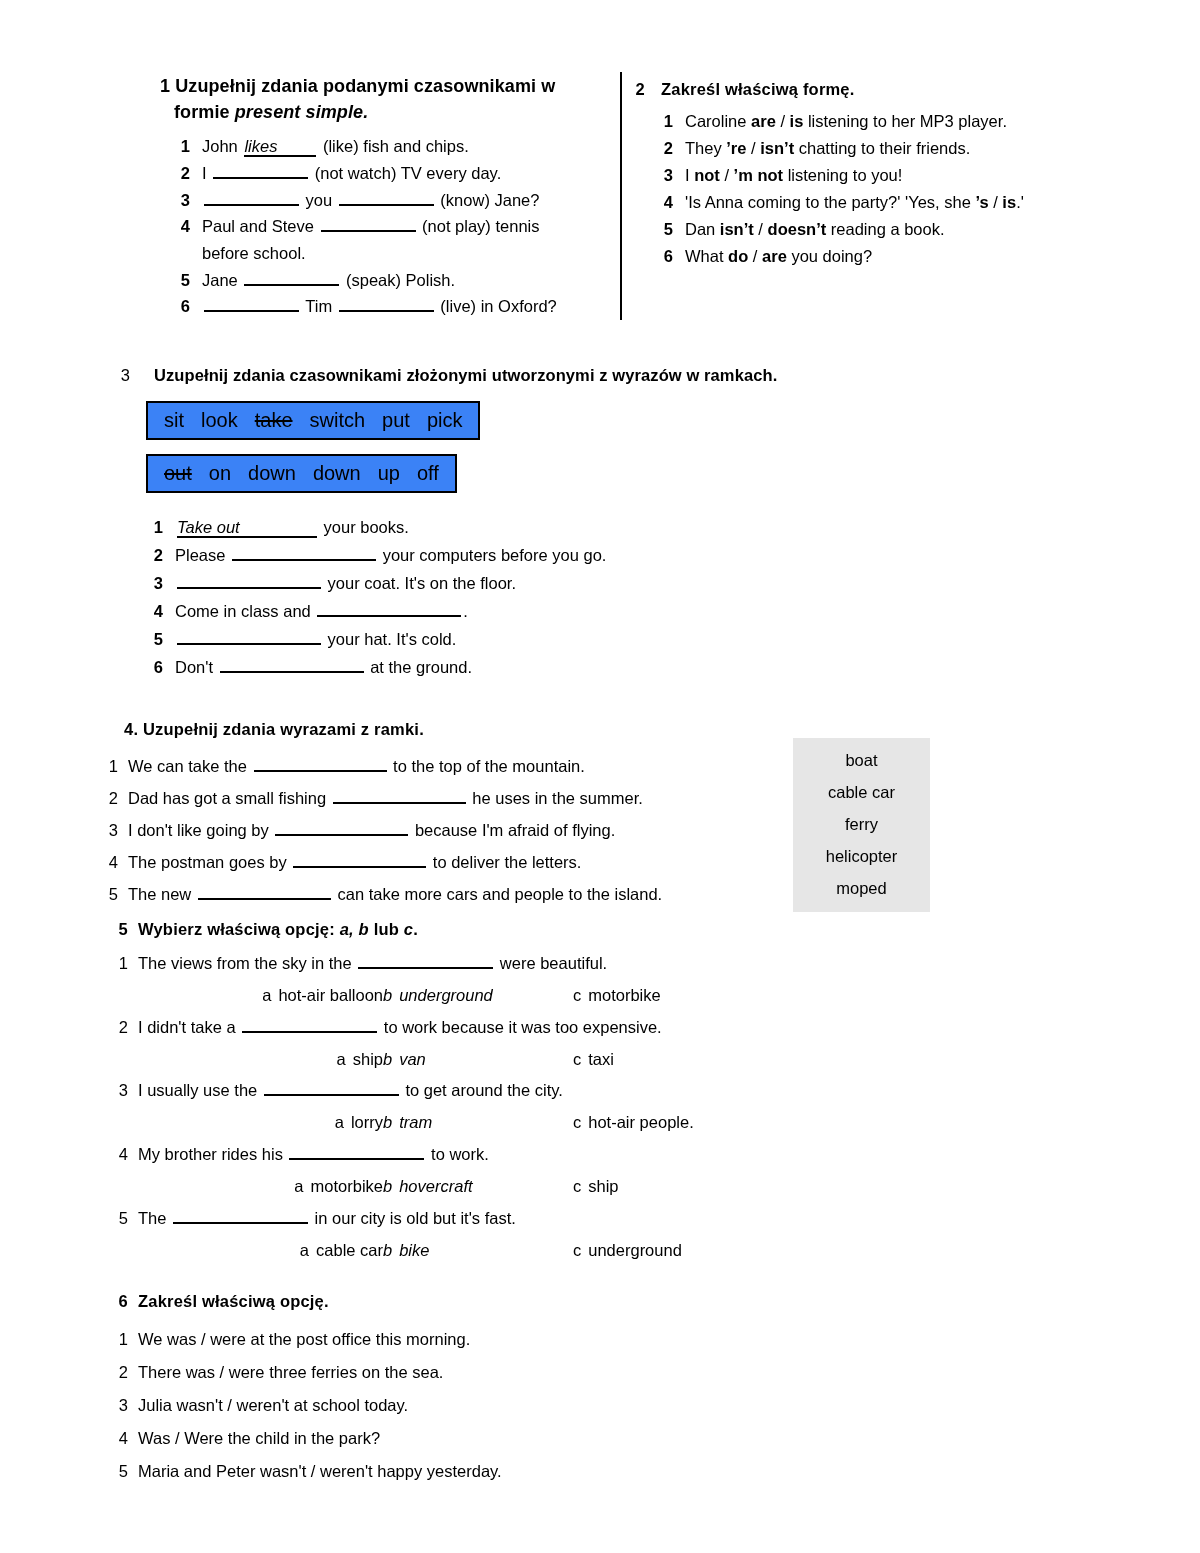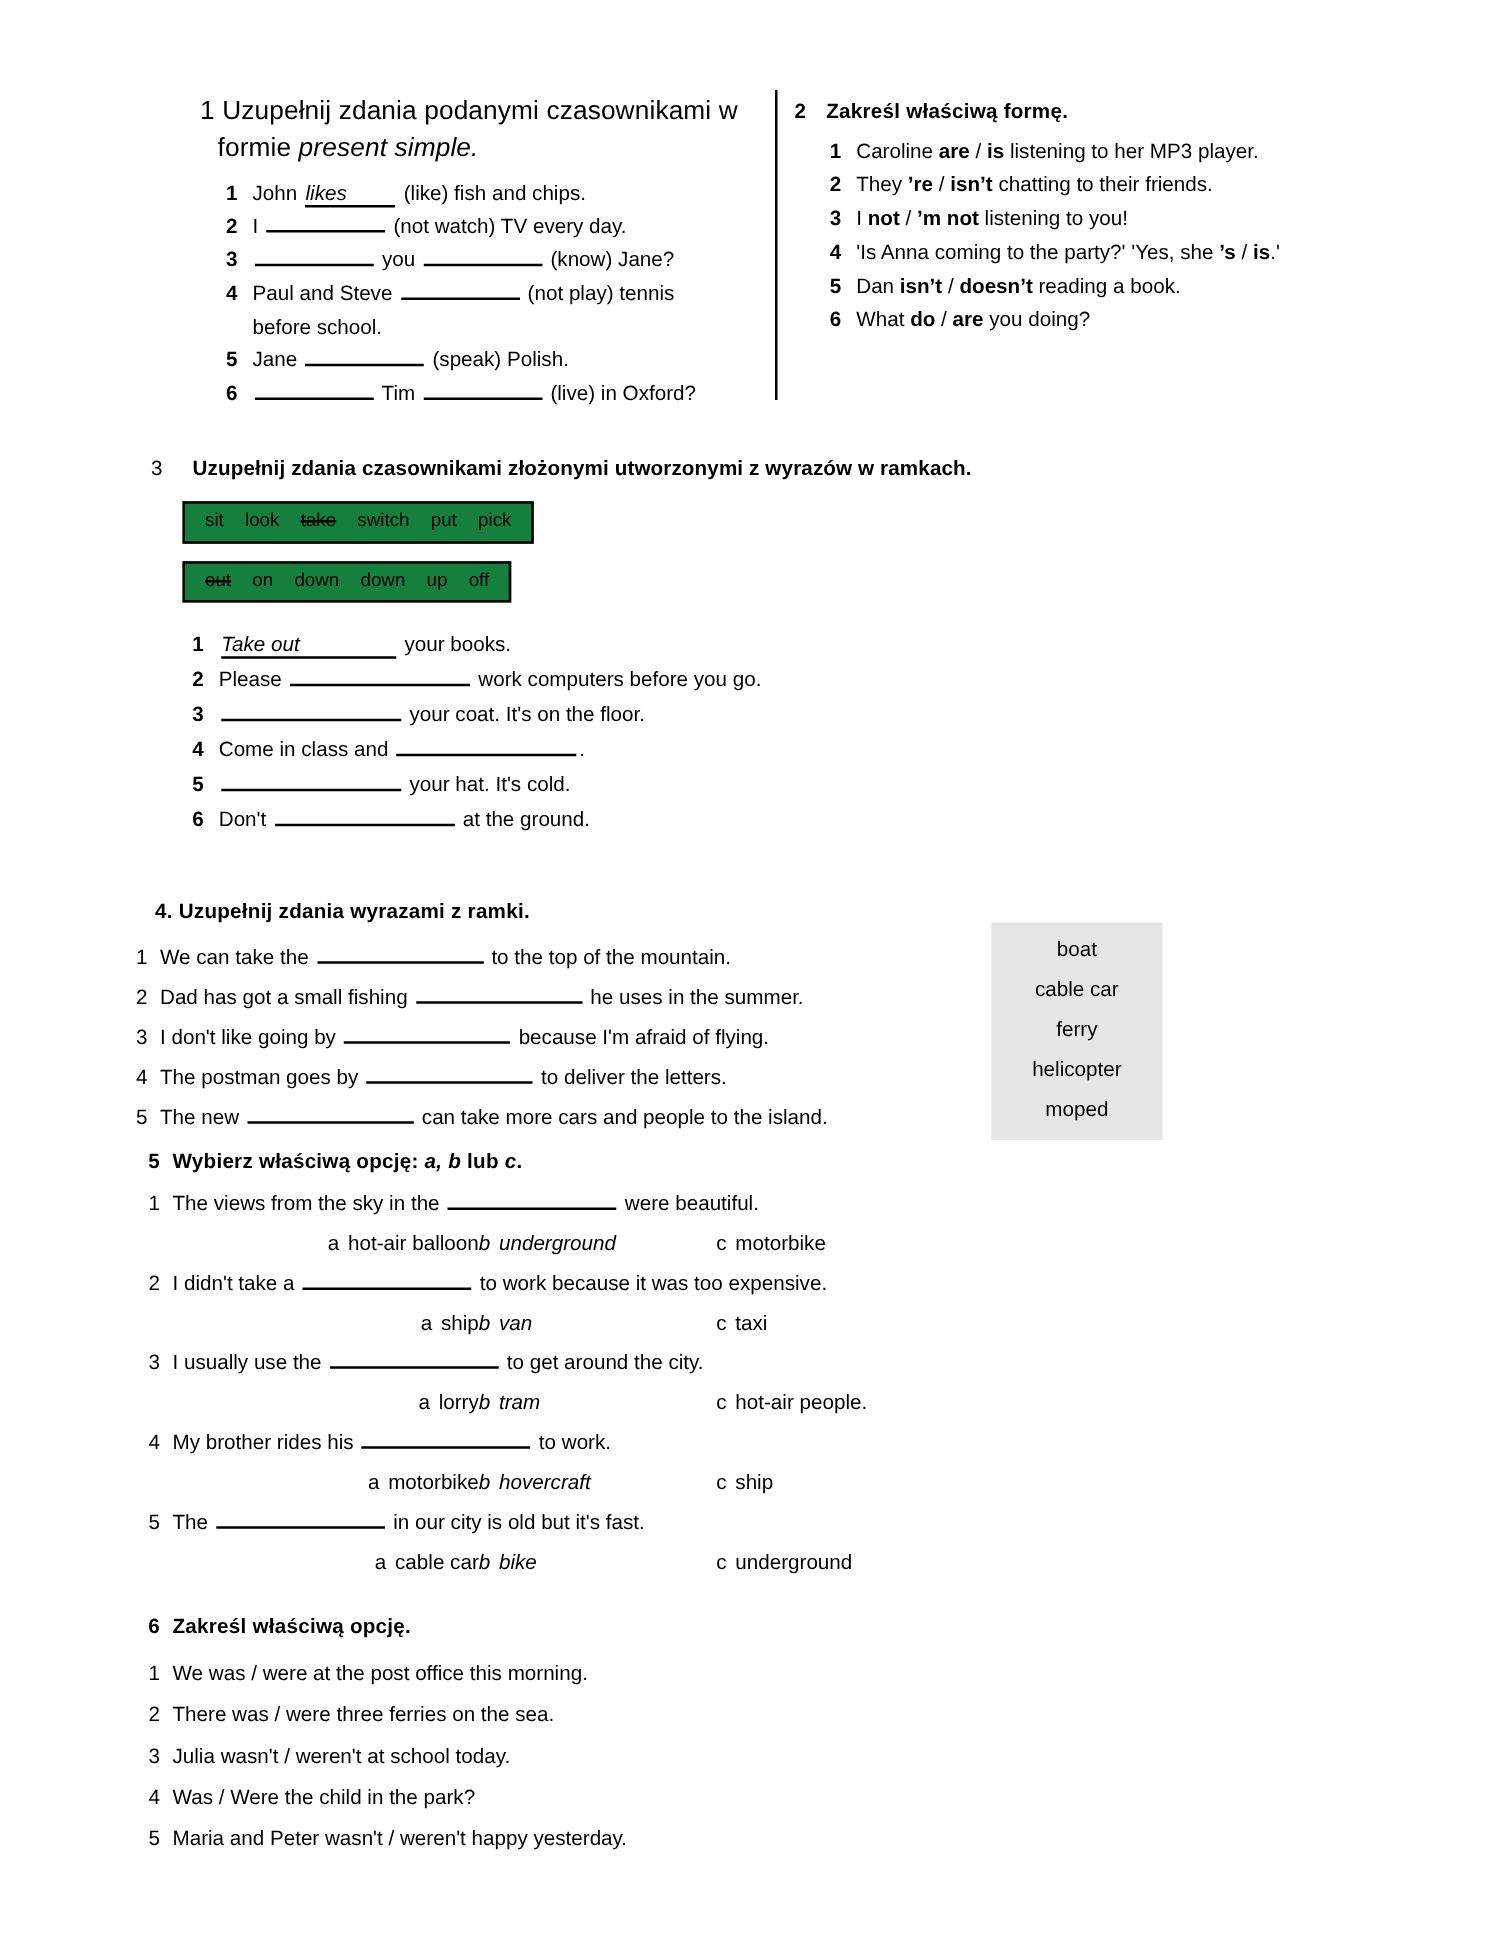--- a/index.html
+++ b/index.html
@@ -55,22 +55,22 @@
 
   
   #ex1 {
     position: absolute;
     left: 160px;
     top: 74px;
     width: 440px;
     font-size: 16.5px;
   }
   #ex1 .head {
-    font-weight: normal;
-    font-size: 21px;
+    font-weight: bold;
+    font-size: 18px;
     line-height: 1.42;
     text-indent: -14px;
     padding-left: 14px;
     letter-spacing: 0.1px;
   }
   #ex1 .head .cont { display: block; padding-left: 14px; }
   #ex1 ol.items {
     list-style: none;
     margin: 8px 0 0 0;
     padding: 0;
@@ -143,23 +143,23 @@
     font-size: 16.5px;
     position: relative;
     padding-left: 36px;
     letter-spacing: 0.1px;
   }
   #ex3 .head .num { position: absolute; left: 0; width: 12px; font-weight: normal; }
   #ex3 .wordbox {
     border: 2px solid #000;
     display: inline-block;
     padding: 6px 16px 7px 16px;
-    font-size: 15px;
+    font-size: 20px;
     line-height: 1.1;
-    background: #15803d;
+    background: #3b82f6;
   }
   #ex3 .wordbox span.w { margin-right: 17px; }
   #ex3 .wordbox span.w:last-child { margin-right: 0; }
   #ex3 .boxwrap1 { margin: 16px 0 0 28px; }
   #ex3 .boxwrap2 { margin: 14px 0 0 28px; }
   #ex3 ol.items {
     list-style: none;
     margin: 20px 0 0 0;
     padding: 0;
   }
@@ -371,21 +371,21 @@
       <div class="wordbox">
         <span class="w strike">out</span><span class="w">on</span><span class="w">down</span><span class="w">down</span><span class="w">up</span><span class="w">off</span>
       </div>
     </div>
 
     <ol class="items">
       <li>
         <span class="num">1</span><span class="ans" style="width:140px">Take out</span><span> your books.</span>
       </li>
       <li>
-        <span class="num">2</span><span>Please </span><span class="blank" style="width:144px"></span><span> work computers before you go.</span>
+        <span class="num">2</span><span>Please </span><span class="blank" style="width:144px"></span><span> your computers before you go.</span>
       </li>
       <li>
         <span class="num">3</span><span class="blank" style="width:144px"></span><span> your coat. It's on the floor.</span>
       </li>
       <li>
         <span class="num">4</span><span>Come in class and </span><span class="blank" style="width:144px"></span><span>.</span>
       </li>
       <li>
         <span class="num">5</span><span class="blank" style="width:144px"></span><span> your hat. It's cold.</span>
       </li>

